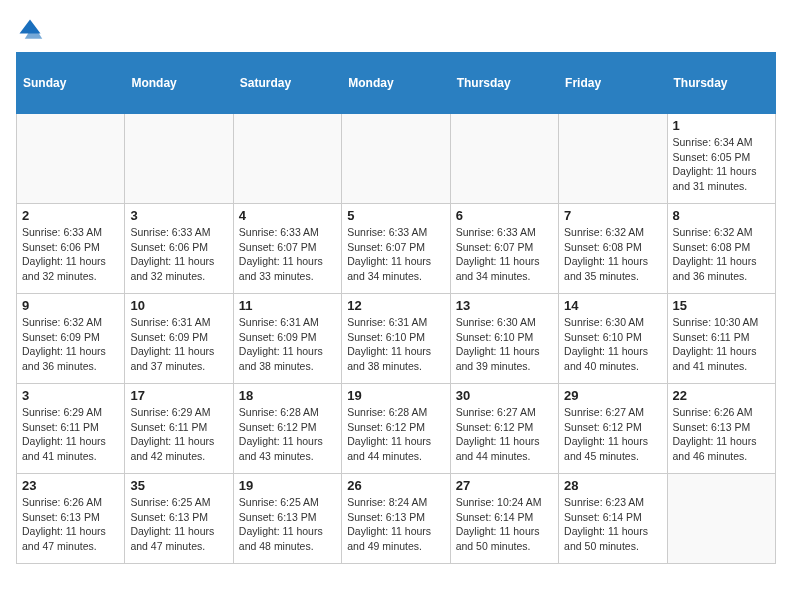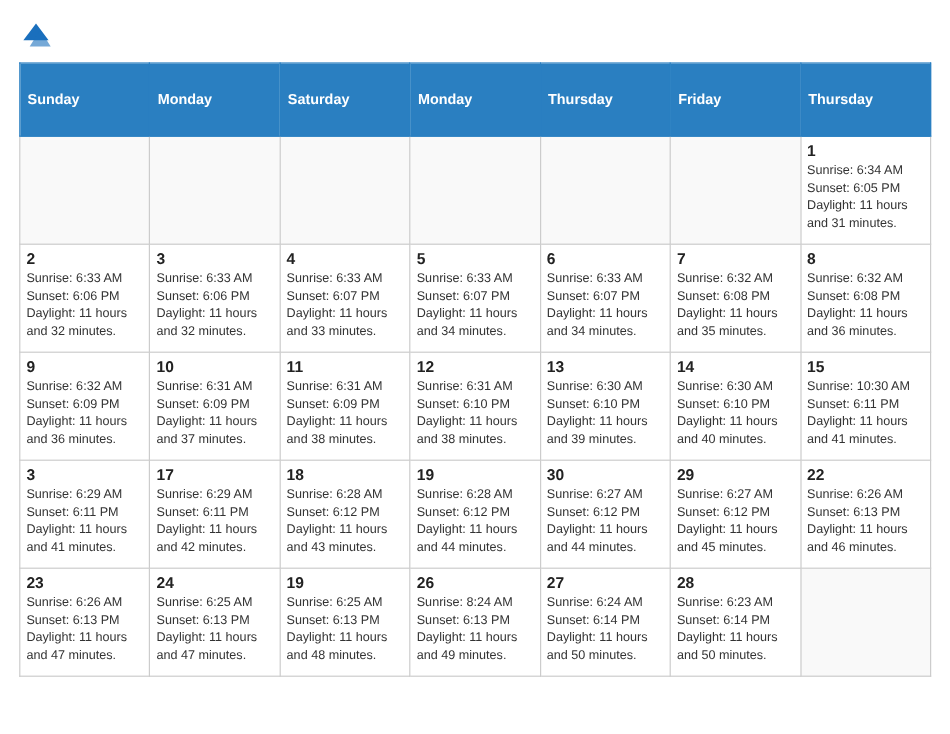--- a/index.html
+++ b/index.html
@@ -265,40 +265,40 @@
         </td>
       </tr>
       <tr class="week-row">
         <td>
           <span class="day-num">23</span>
           <div class="day-detail">Sunrise: 6:26 AM
 Sunset: 6:13 PM
 Daylight: 11 hours and 47 minutes.</div>
         </td>
         <td>
-          <span class="day-num">24</span>
+          <span class="day-num">35</span>
           <div class="day-detail">Sunrise: 6:25 AM
 Sunset: 6:13 PM
 Daylight: 11 hours and 47 minutes.</div>
         </td>
         <td>
           <span class="day-num">19</span>
           <div class="day-detail">Sunrise: 6:25 AM
 Sunset: 6:13 PM
 Daylight: 11 hours and 48 minutes.</div>
         </td>
         <td>
           <span class="day-num">26</span>
           <div class="day-detail">Sunrise: 8:24 AM
 Sunset: 6:13 PM
 Daylight: 11 hours and 49 minutes.</div>
         </td>
         <td>
           <span class="day-num">27</span>
-          <div class="day-detail">Sunrise: 6:24 AM
+          <div class="day-detail">Sunrise: 10:24 AM
 Sunset: 6:14 PM
 Daylight: 11 hours and 50 minutes.</div>
         </td>
         <td>
           <span class="day-num">28</span>
           <div class="day-detail">Sunrise: 6:23 AM
 Sunset: 6:14 PM
 Daylight: 11 hours and 50 minutes.</div>
         </td>
         <td class="empty"></td>

